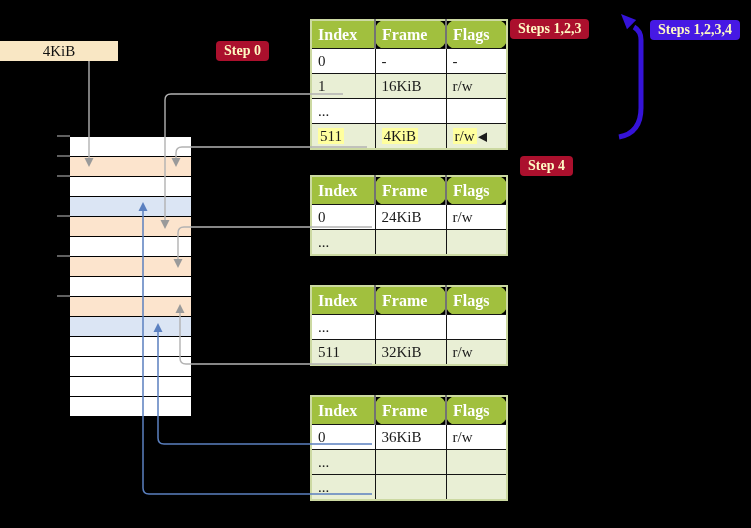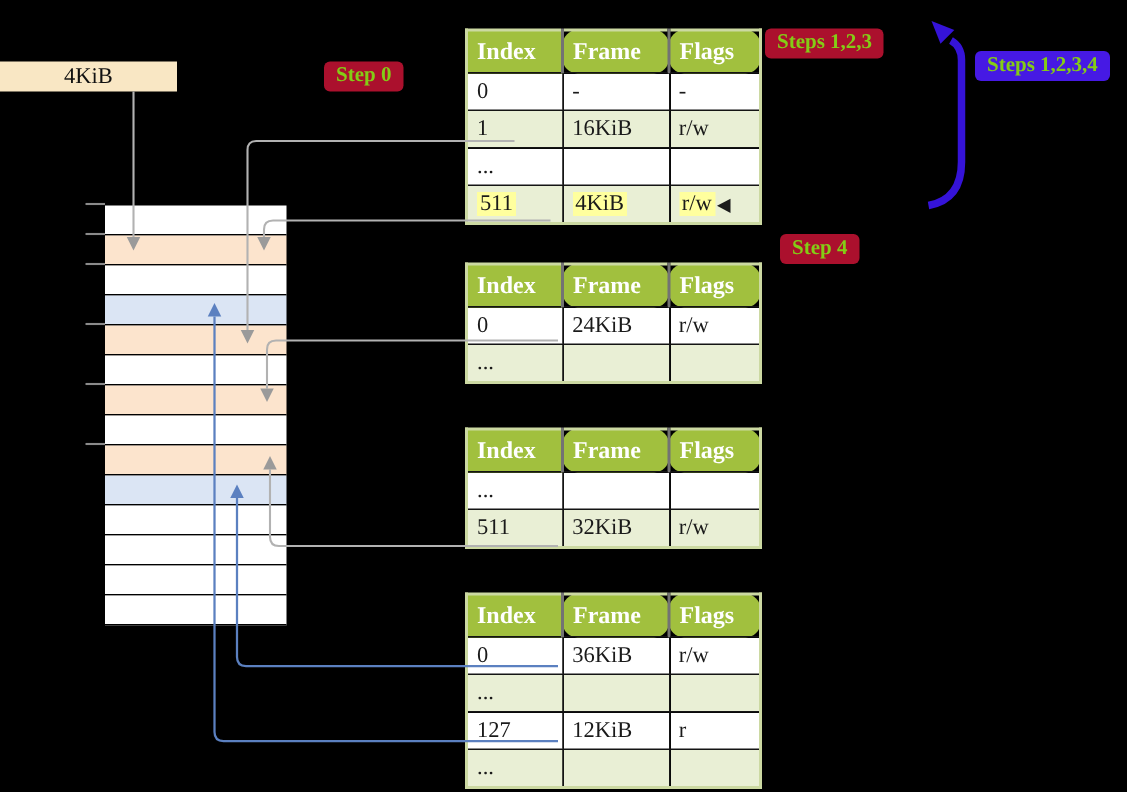--- a/index.html
+++ b/index.html
@@ -4,27 +4,27 @@
 <style>
   html,body{margin:0;padding:0;background:#000;}
   #canvas{position:relative;width:751px;height:528px;background:#000;overflow:hidden;
           font-family:"Liberation Serif","DejaVu Serif",serif;}
 
   
   #label-4kib{position:absolute;left:0;top:41px;width:118px;height:20px;background:#f9e7c4;
               color:#111;font-size:15px;line-height:20px;text-align:center;}
 
   
-  .badge{position:absolute;color:#84cc16;font-size:14px;line-height:1;padding:3px 8px;
+  .badge{position:absolute;color:#fef9c3;font-size:14px;line-height:1;padding:3px 8px;
          border-radius:4px;white-space:nowrap;font-weight:600;}
   .badge.red{background:#ab102d;}
   .badge.blue{background:#4619e4;}
   #badge-step0{left:188px;top:41px;margin-left:28px;}
   #badge-steps123{left:510px;top:19px;}
-  #badge-steps1234{left:650px;top:34px;text-align:right;}
+  #badge-steps1234{left:650px;top:20px;text-align:right;}
   #badge-step4{left:520px;top:156px;}
 
   
   #memory-stack{position:absolute;left:70px;top:136px;width:121px;border-top:1px solid #000;}
   .mem-row{height:19px;border-bottom:1px solid #000;}
   .mem-white{background:#ffffff;}
   .mem-peach{background:#fce4cd;}
   .mem-blue{background:#dbe5f4;}
 
   
@@ -167,25 +167,20 @@
             <tr>
               <td>0</td>
               <td>36KiB</td>
               <td>r/w</td>
             </tr>
             <tr class="shade">
               <td>...</td>
               <td></td>
               <td></td>
             </tr>
-            <tr>
-              <td>127</td>
-              <td>12KiB</td>
-              <td>r</td>
-            </tr>
             <tr class="shade">
               <td>...</td>
               <td></td>
               <td></td>
             </tr>
           </tbody>
         </table>
       </div>
     </div>
 

